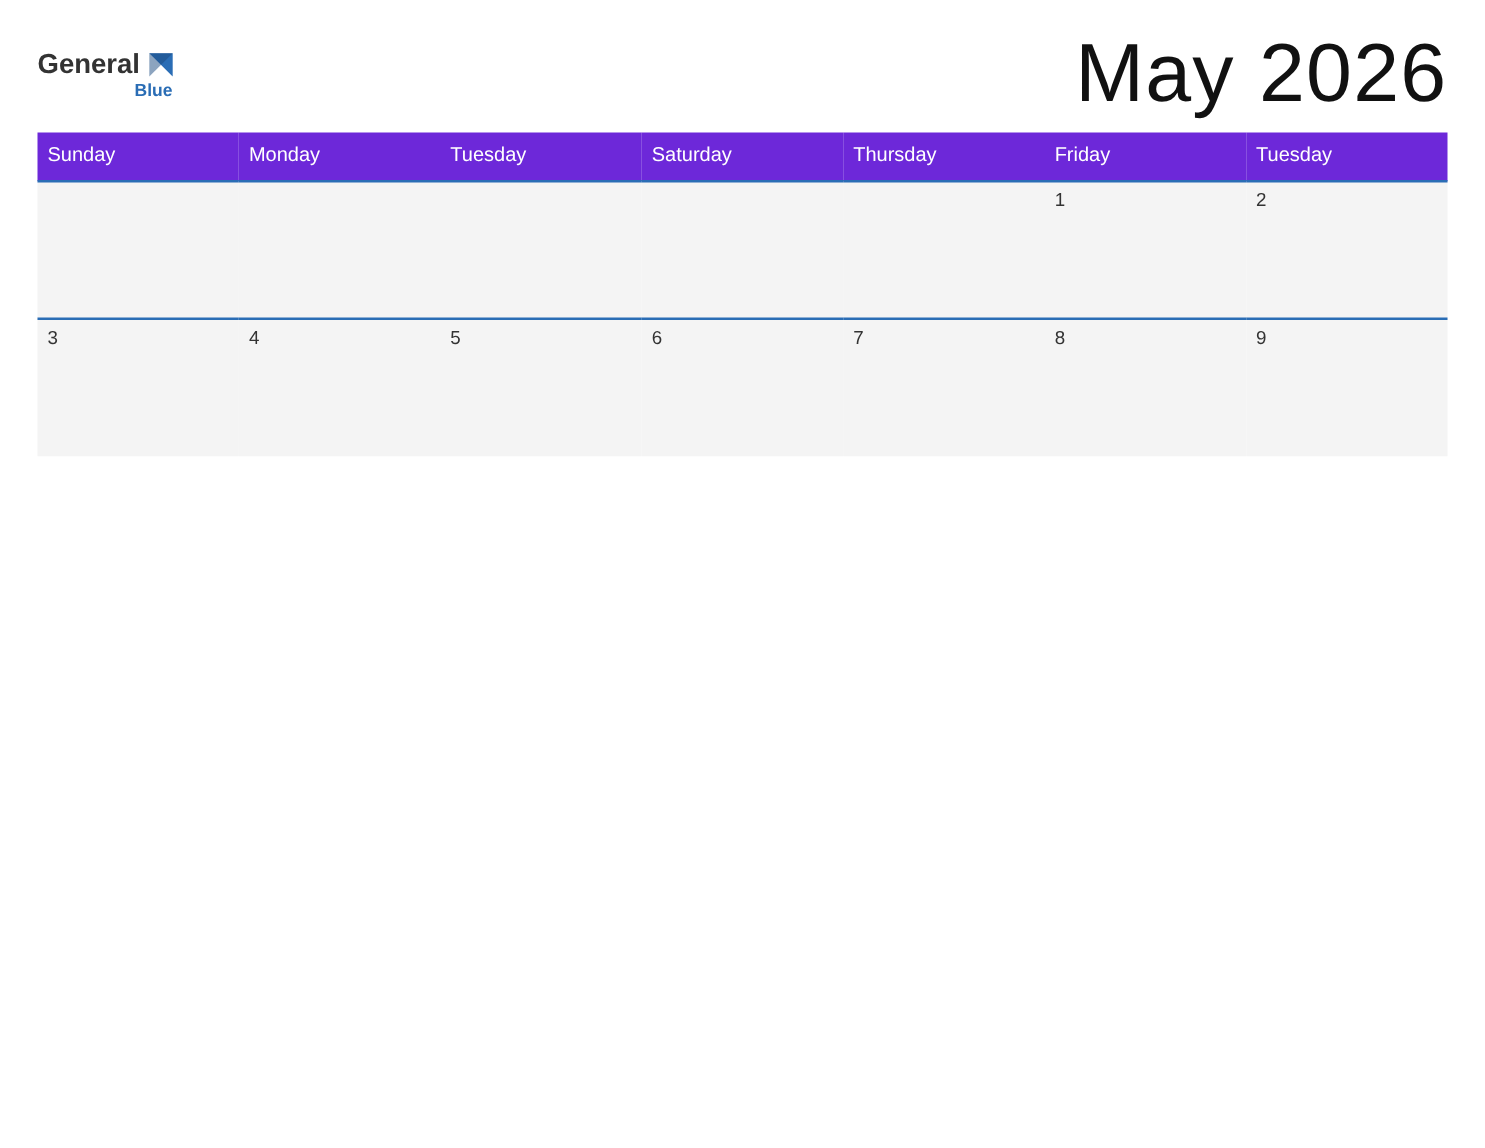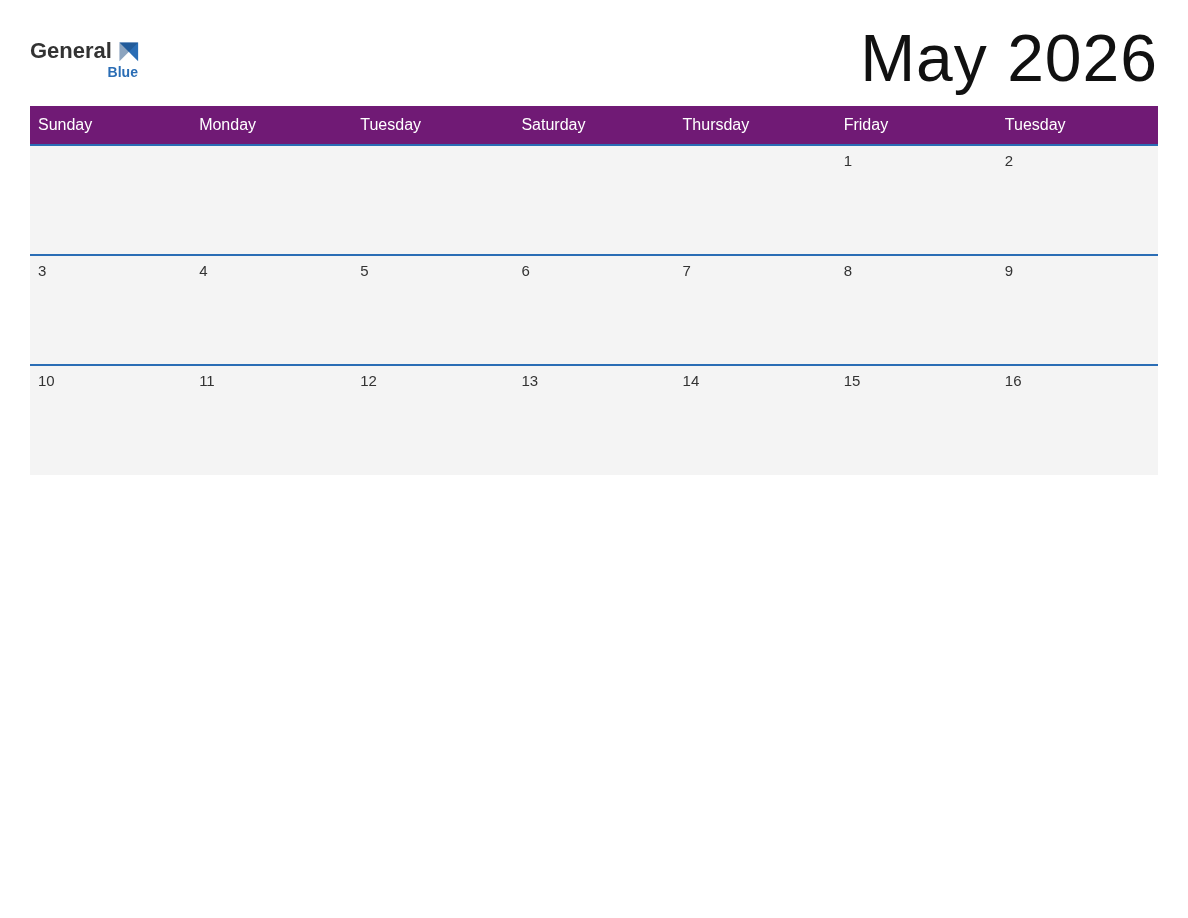--- a/index.html
+++ b/index.html
@@ -40,21 +40,21 @@
       font-size: 66px;
       font-weight: 300;
       color: #111;
       letter-spacing: 1px;
     }
     .calendar {
       width: 100%;
       border-collapse: collapse;
     }
     .calendar thead tr th {
-      background-color: #701a75;
+      background-color: #6d28d9;
       color: #ffffff;
       font-size: 16px;
       font-weight: normal;
       padding: 10px 8px;
       text-align: left;
       border: none;
     }
     .calendar tbody tr td {
       border-top: 2px solid #2a6db5;
       vertical-align: top;
@@ -132,23 +132,14 @@
       </tr>
       <tr>
         <td><span class="day-number">3</span></td>
         <td><span class="day-number">4</span></td>
         <td><span class="day-number">5</span></td>
         <td><span class="day-number">6</span></td>
         <td><span class="day-number">7</span></td>
         <td><span class="day-number">8</span></td>
         <td><span class="day-number">9</span></td>
       </tr>
-      <tr>
-        <td><span class="day-number">10</span></td>
-        <td><span class="day-number">11</span></td>
-        <td><span class="day-number">12</span></td>
-        <td><span class="day-number">13</span></td>
-        <td><span class="day-number">14</span></td>
-        <td><span class="day-number">15</span></td>
-        <td><span class="day-number">16</span></td>
-      </tr>
     </tbody>
 </table>
 
 </body></html>

